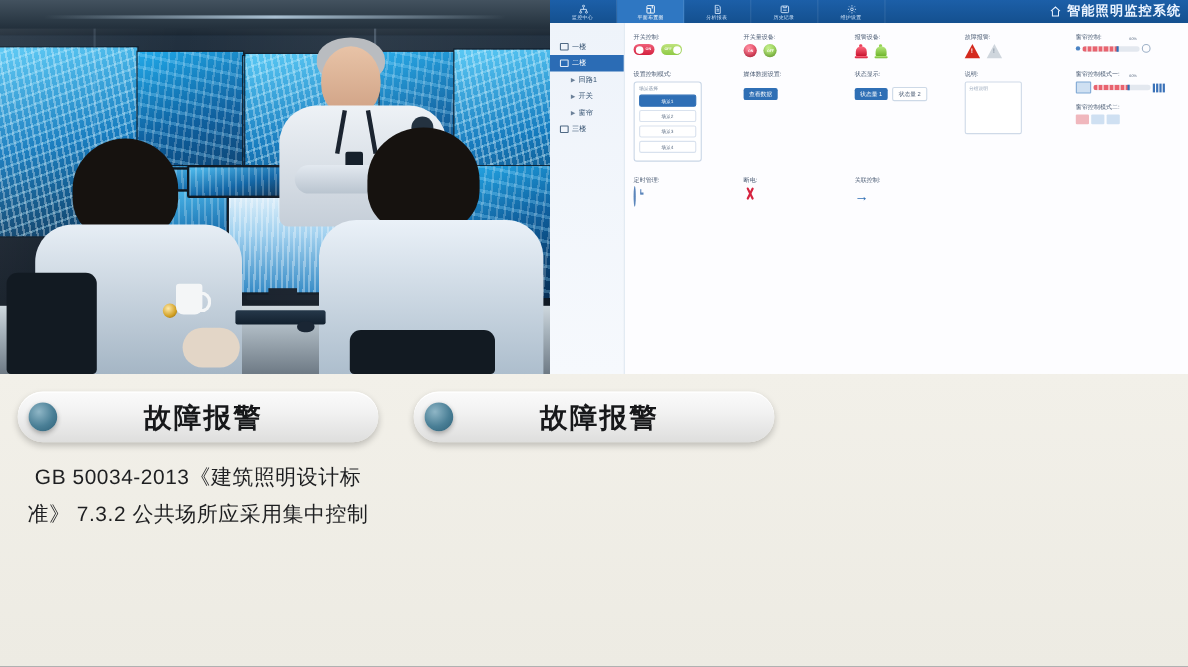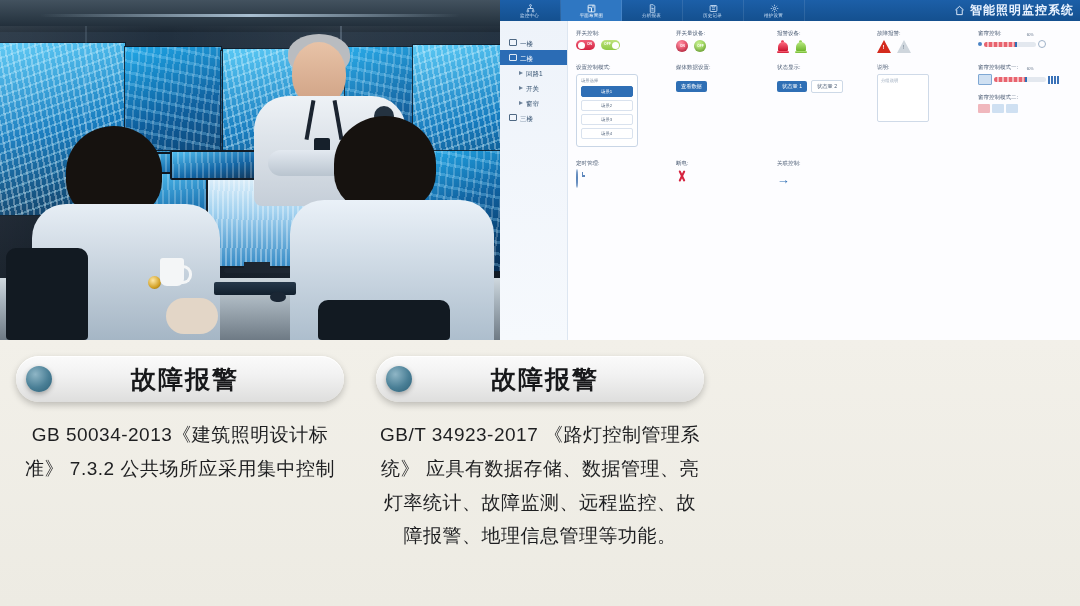--- a/index.html
+++ b/index.html
@@ -533,18 +533,17 @@
       </div>
       <div class="col-body">GB 50034-2013《建筑照明设计标准》 7.3.2 公共场所应采用集中控制</div>
     </div>
 
 
     <div class="col">
       <div class="pill">
         <span class="dot teal"></span>
         <span class="pill-title">故障报警</span>
       </div>
-      <div class="col-body">GB/T 34923-2017 《路灯控制管理系统》 应具有数据存储、数据管理、亮灯率统计、故障监测、远程监控、故障报警、地理信息管理等功能。</div>
     </div>
 
   </div>
 
 </div>
 
 </body></html>

